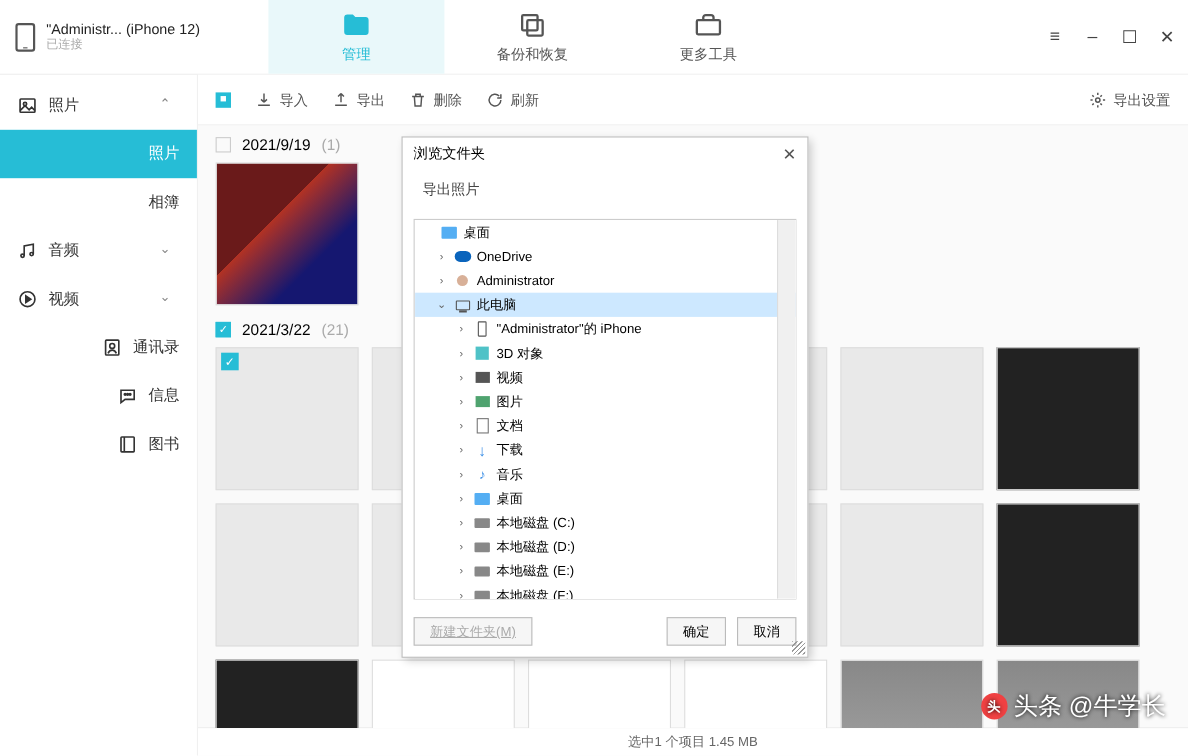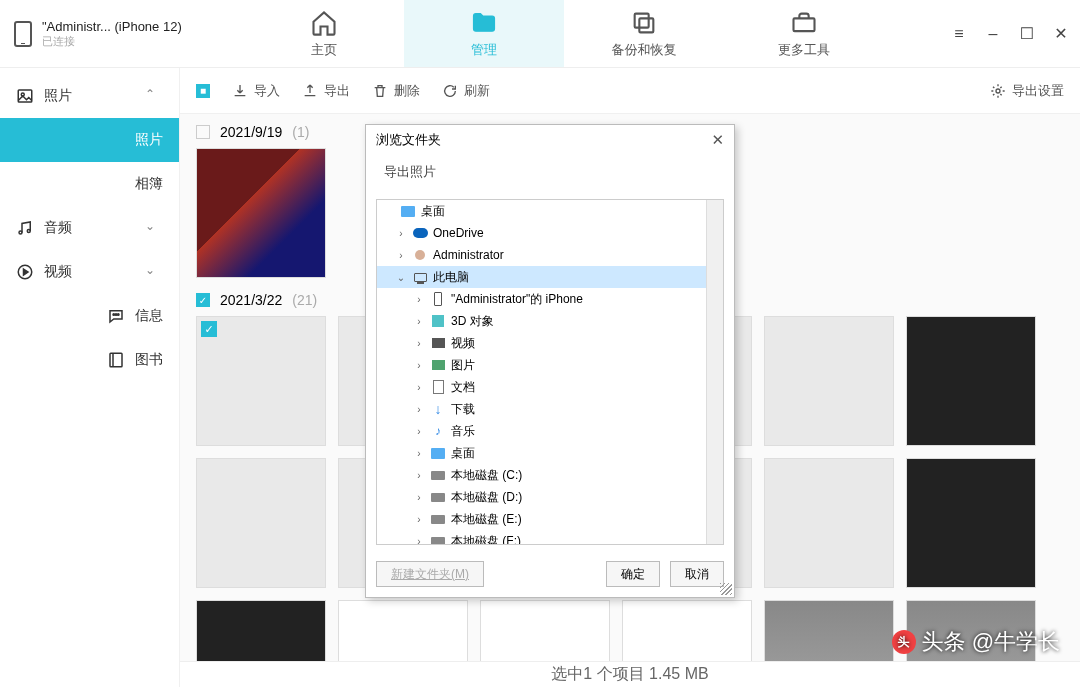--- a/index.html
+++ b/index.html
@@ -41,21 +41,21 @@
 .grp-head .cb.on { background: #26bdd6; border-color: #26bdd6; }
 .grp-head .cnt { color: #aaa; }
 .thumbs { display: flex; flex-wrap: wrap; gap: 12px; }
 .thumb { width: 130px; height: 130px; background: #e9e9e9; position: relative; border: 1px solid #ddd; }
 .thumb .tcb { position: absolute; top: 4px; left: 4px; width: 16px; height: 16px; background: #26bdd6; color: #fff; font-size: 11px; display: flex; align-items: center; justify-content: center; }
 .thumb.t-red { background: linear-gradient(135deg, #6a1a1a 40%, #b13224 40%, #151770 70%); }
 .thumb.t-piano { background: #222; }
 .thumb.t-gray { background: linear-gradient(#888,#aaa); }
 .thumb.t-wf { background: #fff; }
 .thumb.t-wf::after { content:""; position:absolute; left:5%; right:5%; bottom:10%; height:20px; background: repeating-linear-gradient(90deg,#35c9c9 0 4px, transparent 4px 10px);}
-.status { height: 26px; border-top: 1px solid #eee; background: #fff; display: flex; align-items: center; justify-content: center; font-size: 16px; color: #666; }
+.status { height: 26px; border-top: 1px solid #eee; background: #fff; display: flex; align-items: center; justify-content: center; font-size: 12px; color: #666; }
 
 
 .dialog { position: absolute; top: 124px; left: 365px; width: 370px; height: 474px; background: #fff; border: 1px solid #bbb; box-shadow: 3px 3px 8px rgba(0,0,0,.2); display: flex; flex-direction: column; }
 .dlg-resize { position:absolute; right:2px; bottom:2px; width:12px; height:12px; background: repeating-linear-gradient(135deg, #999 0 1px, transparent 1px 3px); }
 .dlg-title { height: 30px; display: flex; align-items: center; padding: 0 10px; font-size: 13px; }
 .dlg-title .x { margin-left: auto; cursor: pointer; font-size: 15px; color: #555; }
 .dlg-sub { padding: 8px 18px 12px; font-size: 13px; color: #444; }
 .dlg-tree { flex: 1; margin: 6px 10px; border: 1px solid #ccc; overflow: auto; background: #fff; position: relative; }
 .dlg-tree::after { content:""; position:absolute; top:0; right:0; bottom:0; width:16px; background:#f0f0f0; border-left:1px solid #ddd;}
 .tree-item { display: flex; align-items: center; height: 22px; font-size: 12px; padding-left: 6px; cursor: pointer; white-space: nowrap; }
@@ -90,26 +90,20 @@
 
   <div class="titlebar">
     <div class="dev">
       <div class="dev-icon"></div>
       <div class="dev-txt">
         <div class="dev-name">"Administr... (iPhone 12)</div>
         <div class="dev-status">已连接</div>
       </div>
     </div>
     <div class="topnav">
-      <div class="topnav-item">
-        <svg viewBox="0 0 24 24" fill="none" stroke="#555" stroke-width="1.8">
-            <path d="M3 11l9-8 9 8v10a1 1 0 01-1 1h-5v-7h-6v7H4a1 1 0 01-1-1z"></path>
-          </svg>
-        <span>主页</span>
-      </div>
       <div class="topnav-item active">
         <svg viewBox="0 0 24 24" fill="#26bdd6">
             <path d="M3 6a2 2 0 012-2h4l2 2h8a2 2 0 012 2v9a2 2 0 01-2 2H5a2 2 0 01-2-2z"></path>
           </svg>
         <span>管理</span>
       </div>
       <div class="topnav-item">
         <svg viewBox="0 0 24 24" fill="none" stroke="#555" stroke-width="1.8">
             <rect x="4" y="4" width="12" height="12" rx="1"></rect>
             <rect x="8" y="8" width="12" height="12" rx="1"></rect>
@@ -159,20 +153,28 @@
         <span>音频</span>
           <span class="chev">⌄</span>
       </div>
       <div class="side-item head">
         <svg viewBox="0 0 24 24" fill="none" stroke="#333" stroke-width="2">
             <circle cx="12" cy="12" r="9"></circle>
             <path d="M10 8l6 4-6 4z" fill="#333"></path>
           </svg>
         <span>视频</span>
           <span class="chev">⌄</span>
+      </div>
+      <div class="side-item">
+        <svg viewBox="0 0 24 24" fill="none" stroke="#333" stroke-width="2">
+            <rect x="4" y="3" width="16" height="18" rx="1"></rect>
+            <circle cx="12" cy="10" r="3"></circle>
+            <path d="M7 19c1-3 3-4 5-4s4 1 5 4"></path>
+          </svg>
+        <span>通讯录</span>
       </div>
       <div class="side-item">
         <svg viewBox="0 0 24 24" fill="none" stroke="#333" stroke-width="2">
             <path d="M4 5h16v11H9l-5 4z"></path>
             <circle cx="9" cy="10" r="1" fill="#333"></circle>
             <circle cx="12" cy="10" r="1" fill="#333"></circle>
             <circle cx="15" cy="10" r="1" fill="#333"></circle>
           </svg>
         <span>信息</span>
       </div>

